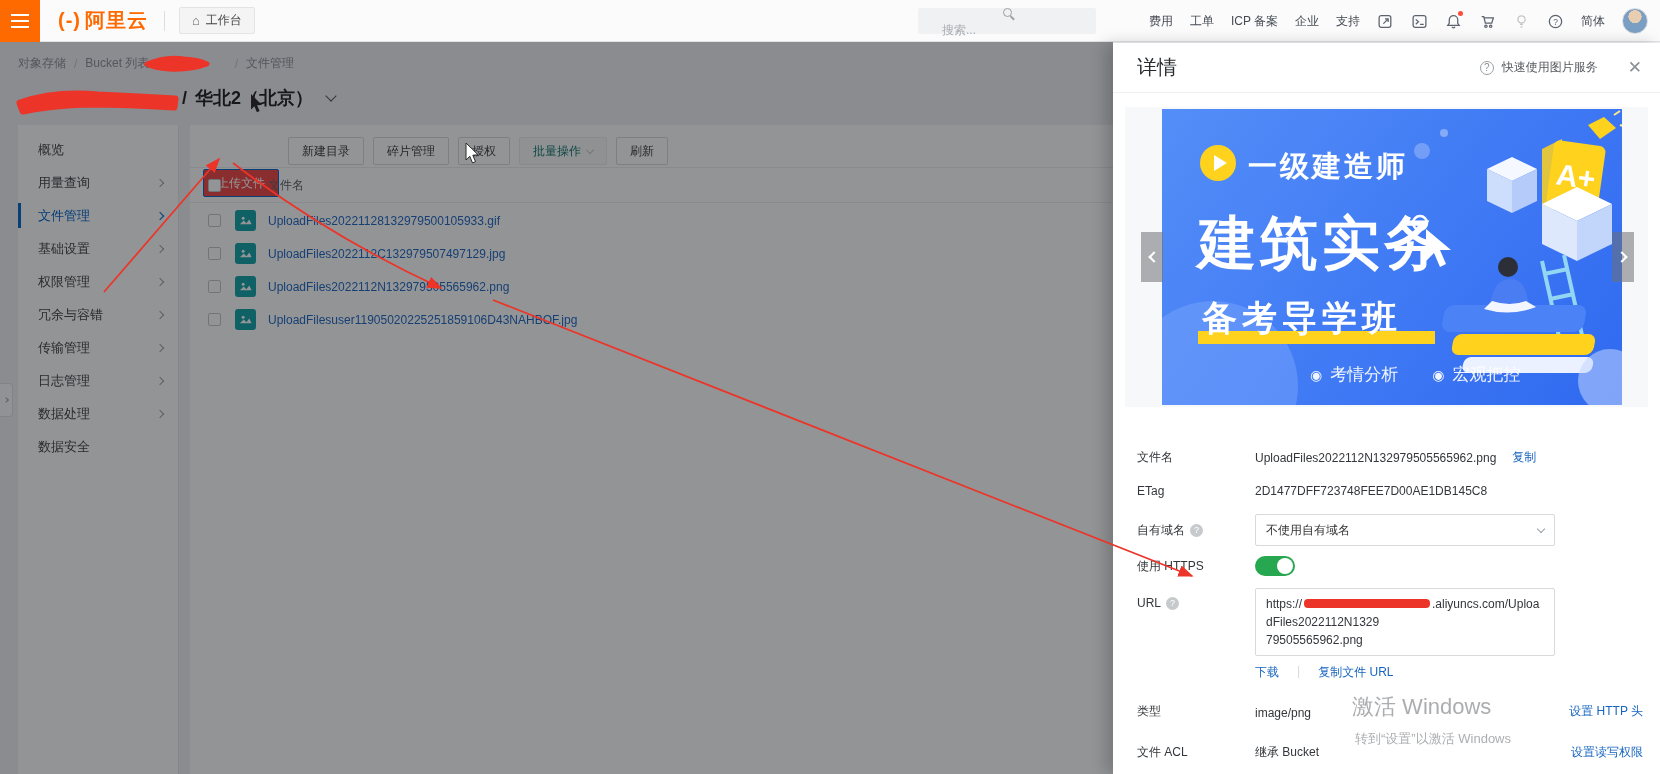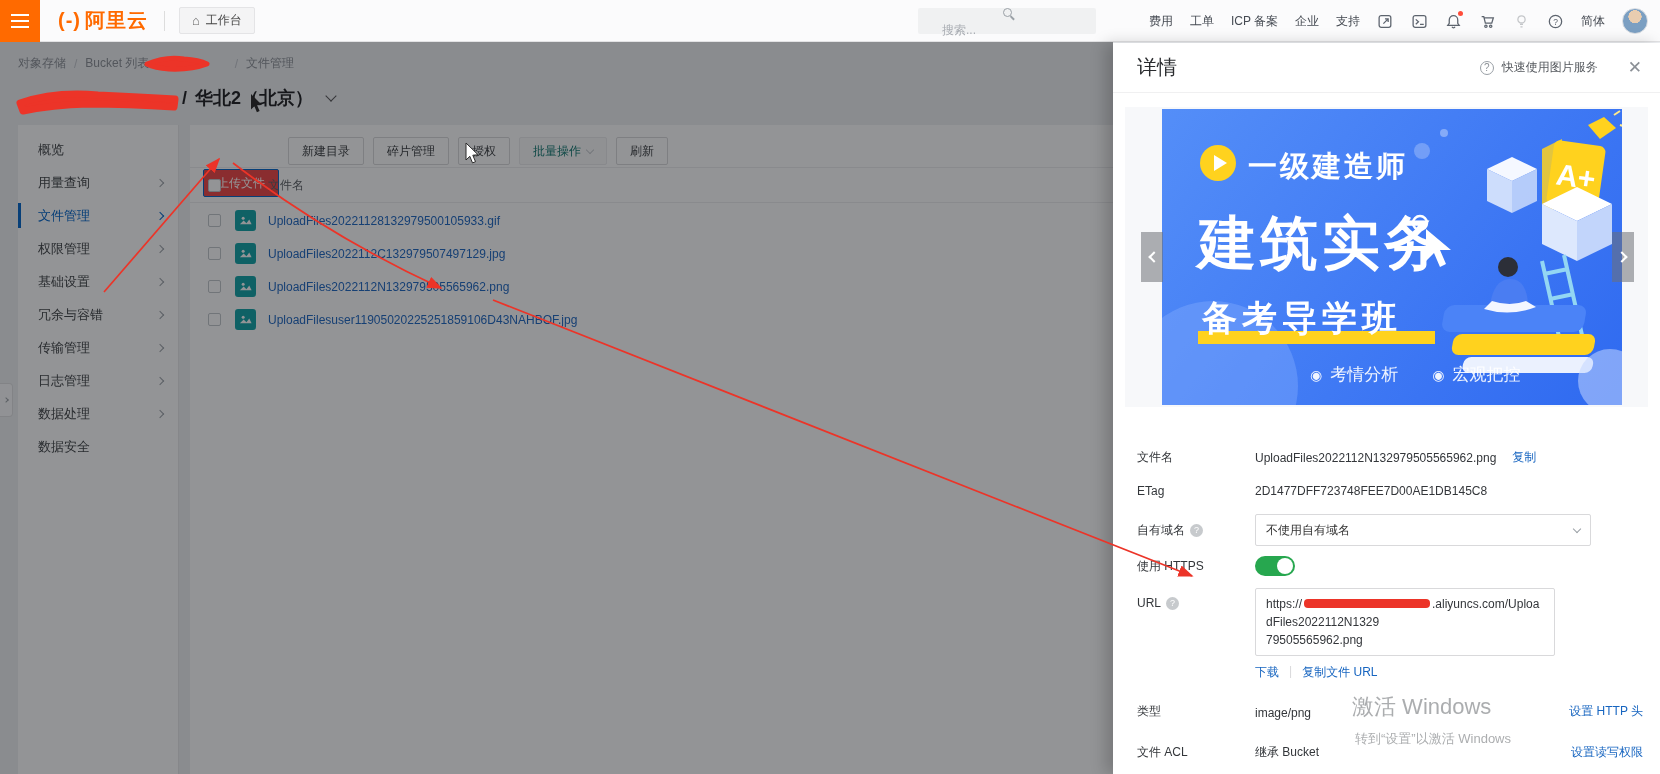--- a/index.html
+++ b/index.html
@@ -118,31 +118,31 @@
   .fields { position:absolute; left:24px; top:406px; width:506px; font-size:12px; }
   .frowp { display:flex; align-items:center; }
   .flabel { width:118px; flex:none; color:#33363a; display:flex; align-items:center; gap:5px; }
   .qmark { width:13px; height:13px; border-radius:50%; background:#c7cacd; color:#fff; font-size:9px;
            display:flex; align-items:center; justify-content:center; }
   .fval { color:#33363a; }
   .link { color:#1765c0; cursor:pointer; }
   .r-fn { margin-bottom:18px; } .r-fn .link { margin-left:16px; }
   .r-etag { margin-bottom:16px; }
   .r-dom { margin-bottom:10px; }
-  .selectbox { width:336px; height:32px; border:1px solid #d9d9db; border-radius:2px; display:flex;
+  .selectbox { width:300px; height:32px; border:1px solid #d9d9db; border-radius:2px; display:flex;
                align-items:center; justify-content:space-between; padding:0 10px; cursor:pointer; background:#fff; }
   .r-https { margin-bottom:12px; }
   .toggle { width:40px; height:20px; border-radius:10px; background:#27a74f; position:relative; cursor:pointer; }
   .toggle::after { content:""; position:absolute; right:2px; top:2px; width:16px; height:16px; border-radius:50%; background:#fff; }
   .r-url { margin-bottom:8px; align-items:flex-start; }
   .urlbox { width:300px; border:1px solid #d9d9db; border-radius:2px; padding:6px 10px; line-height:18px;
             color:#33363a; word-break:break-all; }
   .redbar { display:inline-block; width:126px; height:9px; background:#ec3428; border-radius:4px;
             vertical-align:middle; margin:0 2px 2px 2px; }
-  .r-actions { margin-left:118px; margin-bottom:22px; display:flex; gap:10px; }
+  .r-actions { margin-left:118px; margin-bottom:22px; display:flex; gap:18px; }
   .act-div { color:#d9d9db; }
   .r-split { display:flex; align-items:flex-end; margin-bottom:24px; }
   .r-split .rlink { margin-left:auto; }
   .r-acl { margin-bottom:22px; }
 
   .watermark { position:absolute; left:1352px; top:692px; z-index:45; color:rgba(150,152,155,.8); pointer-events:none; }
   .wm1 { font-size:22px; }
   .wm2 { font-size:13px; margin-top:8px; margin-left:3px; }
 
   .annot { position:absolute; left:0; top:0; width:1660px; height:774px; z-index:60; pointer-events:none; }
@@ -240,25 +240,25 @@
     </div>
   <div class="sb-item">
       <span>用量查询</span>
       <span class="chev-r"></span>
     </div>
   <div class="sb-item active">
       <span>文件管理</span>
       <span class="chev-r"></span>
     </div>
   <div class="sb-item">
+      <span>基础设置</span>
+      <span class="chev-r"></span>
+    </div>
+  <div class="sb-item">
       <span>权限管理</span>
-      <span class="chev-r"></span>
-    </div>
-  <div class="sb-item">
-      <span>基础设置</span>
       <span class="chev-r"></span>
     </div>
   <div class="sb-item">
       <span>冗余与容错</span>
       <span class="chev-r"></span>
     </div>
   <div class="sb-item">
       <span>传输管理</span>
       <span class="chev-r"></span>
     </div>

